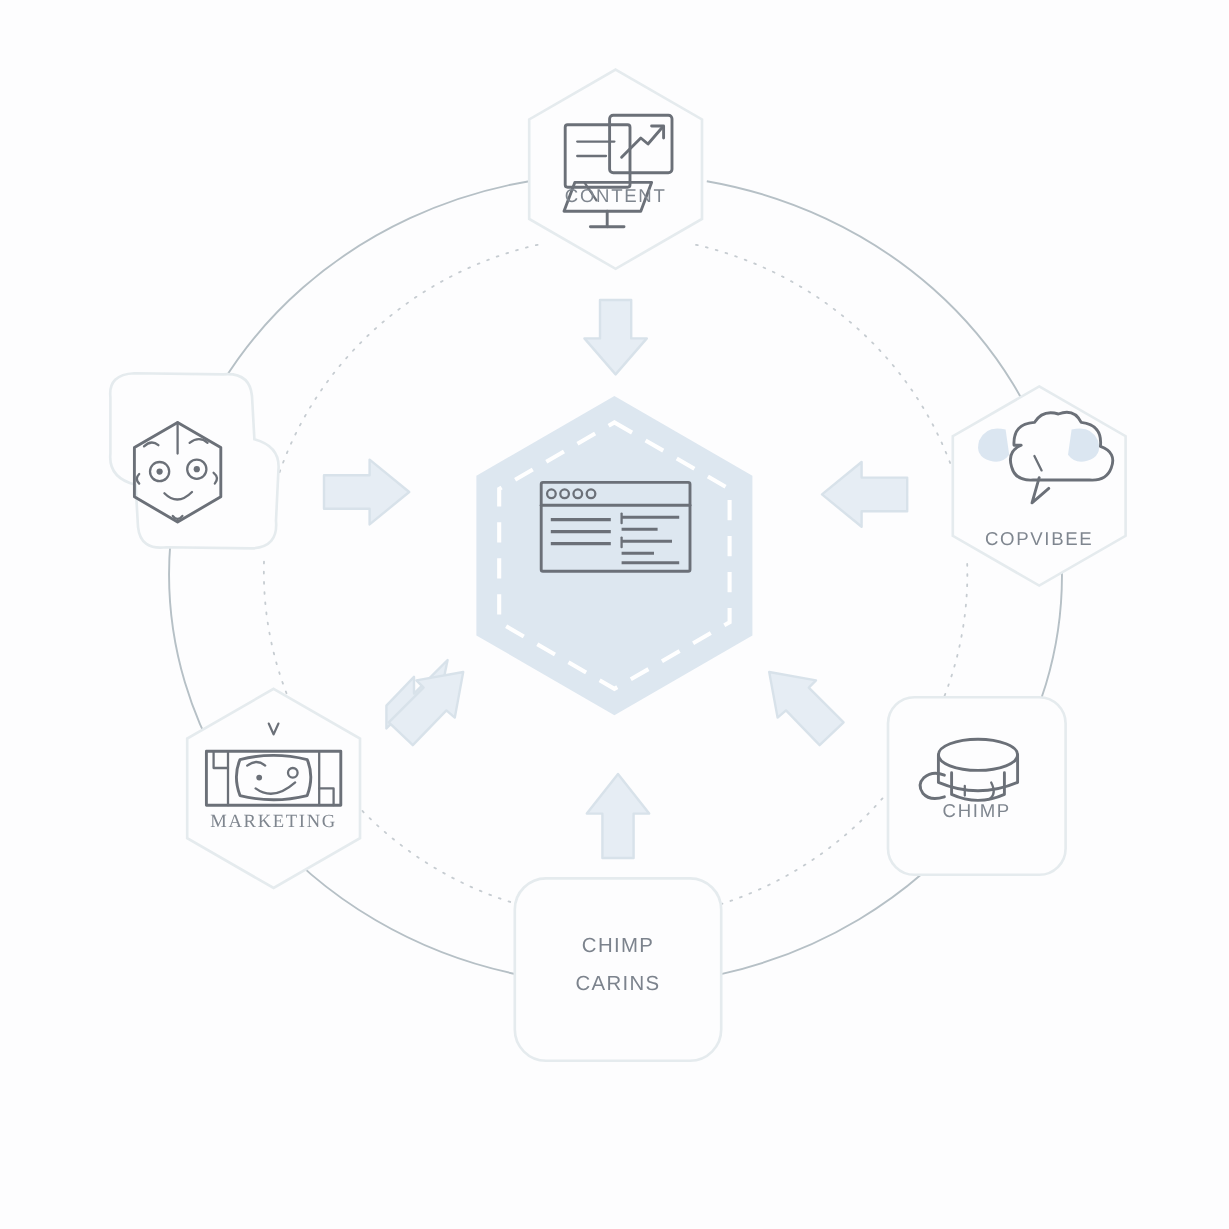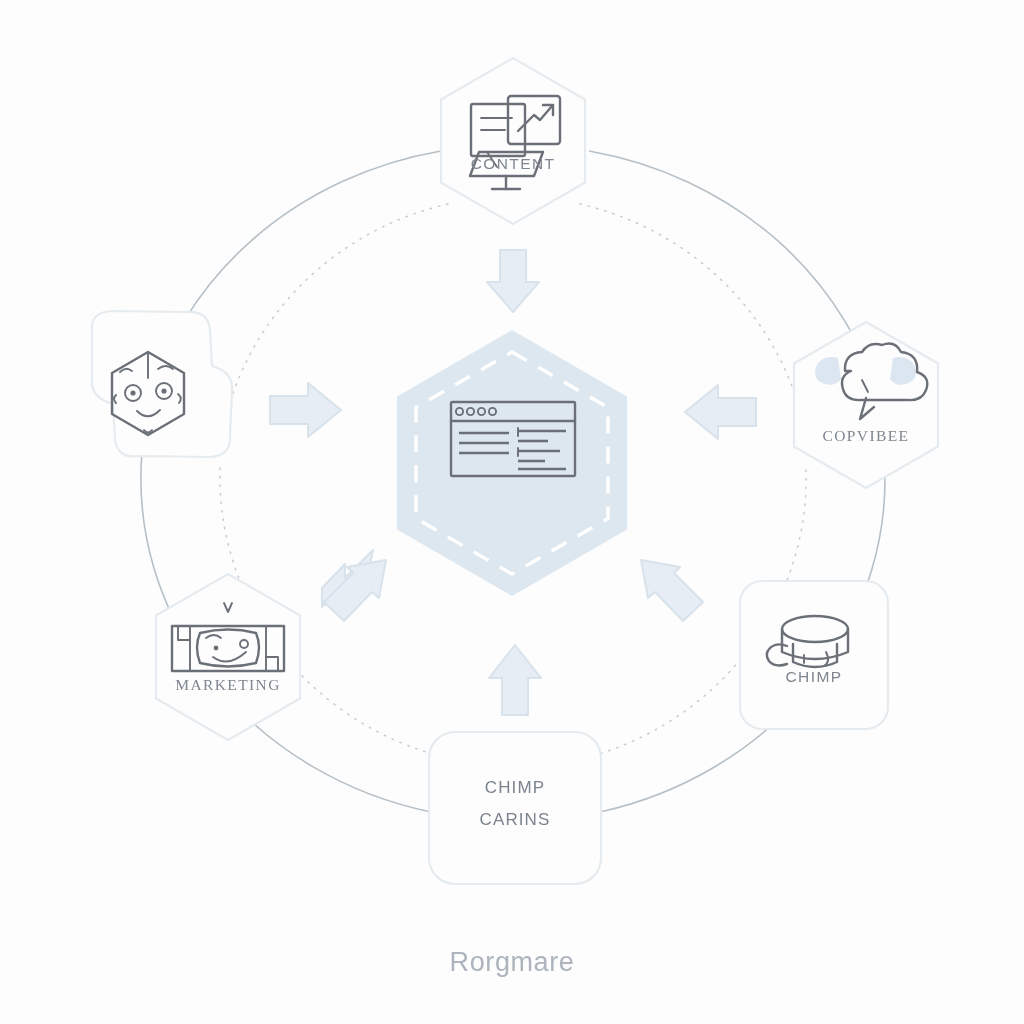--- a/index.html
+++ b/index.html
@@ -215,25 +215,24 @@
       <path class="arrow" d="M 324 602 L 353 573 L 347 567 L 386 560 L 379 598 L 372 592 L 344 621 Z"></path>
 
       <path class="arrow" d="M 703 602 L 674 573 L 680 567 L 641 560 L 648 598 L 655 592 L 683 621 Z"></path>
 
       <polygon class="arrow" points="502,715 502,678 489,678 515,645 541,678 528,678 528,715"></polygon>
     </g>
   </svg>
 
   <div class="node-label" style="left:413px; top:155px; width:200px;">CONTENT</div>
 
-  <div class="node-label" style="left:766px; top:427px; width:200px;font-family:Liberation Serif, serif;">COPVIBEE</div>
+  <div class="node-label" style="left:766px; top:441px; width:200px;">COPVIBEE</div>
 
   <div class="node-label" style="left:128px; top:676px; width:200px;font-family:Liberation Serif, serif;">MARKETING</div>
 
   <div class="node-label" style="left:714px; top:668px; width:200px;">CHIMP</div>
 
   <div class="node-label two-line" style="left:415px; top:776px; width:200px;">CHIMP</div>
   <div class="node-label two-line" style="left:415px; top:808px; width:200px;">CARINS</div>
 
 
-  <div class="footer-label" style="left:312px; top:947px; width:400px;">Rorgmare</div>
 
 </div>
 
 </body></html>

